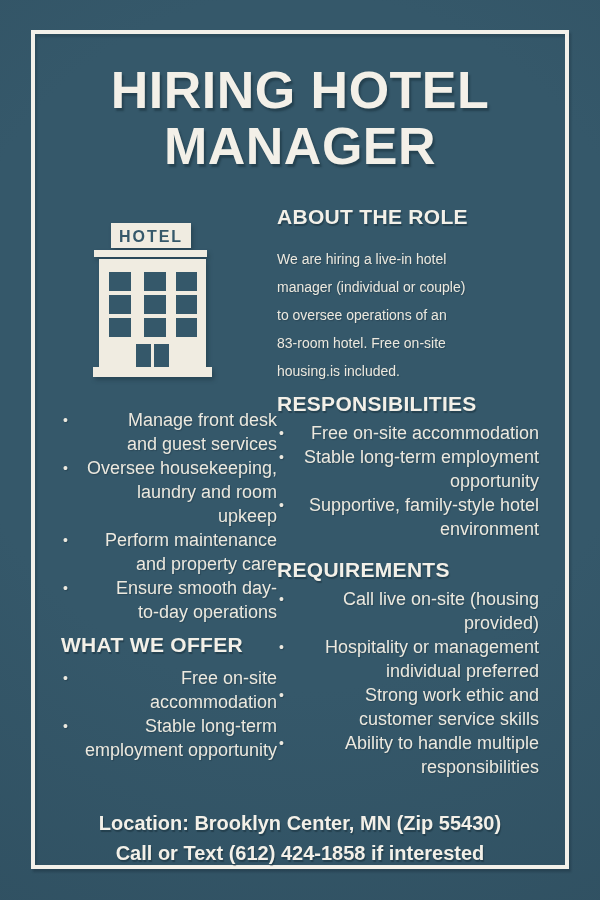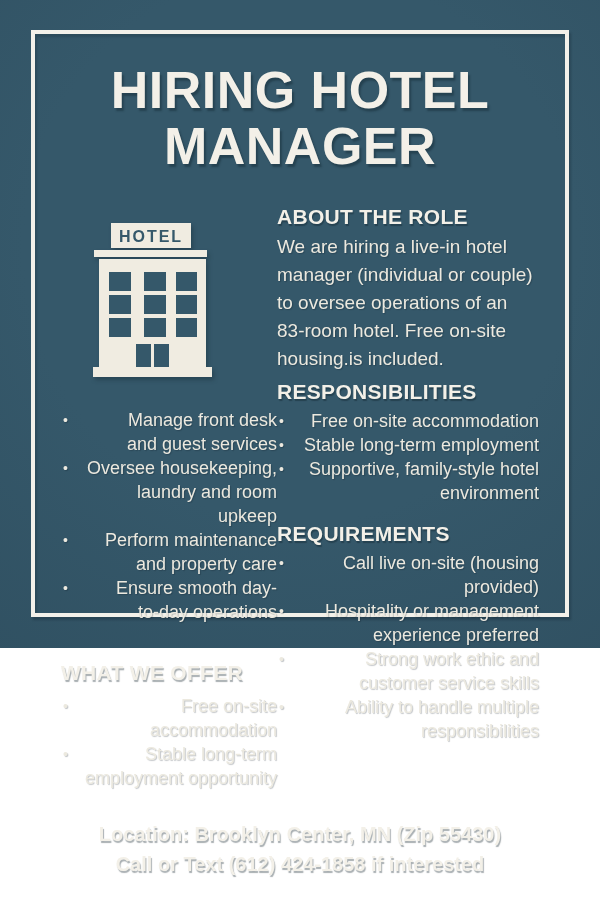--- a/index.html
+++ b/index.html
@@ -12,21 +12,21 @@
   }
   *{margin:0;padding:0;box-sizing:border-box;}
   html,body{width:600px;height:900px;}
   body{
     font-family:"Liberation Sans","DejaVu Sans",sans-serif;
     color:var(--text);
     overflow:hidden;
   }
   .poster{
     position:relative;
-    width:600px;height:648px;
+    width:600px;height:900px;
     background:radial-gradient(circle at 50% 38%, var(--background) 55%, var(--background-dark) 115%);
   }
   .frame{
     position:absolute;
     top:30px;left:31px;right:31px;bottom:31px;
     border:4px solid var(--frame);
     box-shadow:2px 3px 2px rgba(10,25,35,.25), inset 2px 3px 2px rgba(10,25,35,.18);
     pointer-events:none;
   }
   .content{
@@ -61,26 +61,26 @@
     font-weight:bold;
   }
   h2{
     font-size:21px;
     line-height:26px;
     font-weight:bold;
     letter-spacing:.3px;
     color:var(--heading);
     text-shadow:1px 2px 1px rgba(10,25,35,.35);
   }
-  .offer-heading{margin-top:36px;}
+  .offer-heading{margin-top:8px;}
   .resp-heading{margin-top:6px;}
   .req-heading{margin-top:16px;}
   .para{
-    margin-top:3px;
-    font-size:19px;
+    margin-top:15px;
+    font-size:14px;
     line-height:28px;
     text-shadow:1px 1px 1px rgba(10,25,35,.25);
   }
   .para span{display:block;}
   ul.list{
     list-style:none;
     font-size:18px;
     line-height:24px;
     text-shadow:1px 1px 1px rgba(10,25,35,.25);
   }
@@ -192,36 +192,37 @@
           <span>housing.is included.</span>
         </p>
 
         <h2 class="resp-heading">RESPONSIBILITIES</h2>
         <ul class="list resp-list">
           <li>
             <span>Free on-site accommodation</span>
           </li>
           <li>
             <span>Stable long-term employment</span>
+            <span>opportunity</span>
           </li>
           <li>
             <span>Supportive, family-style hotel</span>
             <span>environment</span>
           </li>
         </ul>
 
         <h2 class="req-heading">REQUIREMENTS</h2>
         <ul class="list req-list">
           <li>
             <span>Call live on-site (housing</span>
             <span>provided)</span>
           </li>
           <li>
             <span>Hospitality or management</span>
-            <span>experience preferred</span>
+            <span>individual preferred</span>
           </li>
           <li>
             <span>Strong work ethic and</span>
             <span>customer service skills</span>
           </li>
           <li>
             <span>Ability to handle multiple</span>
             <span>responsibilities</span>
           </li>
         </ul>

